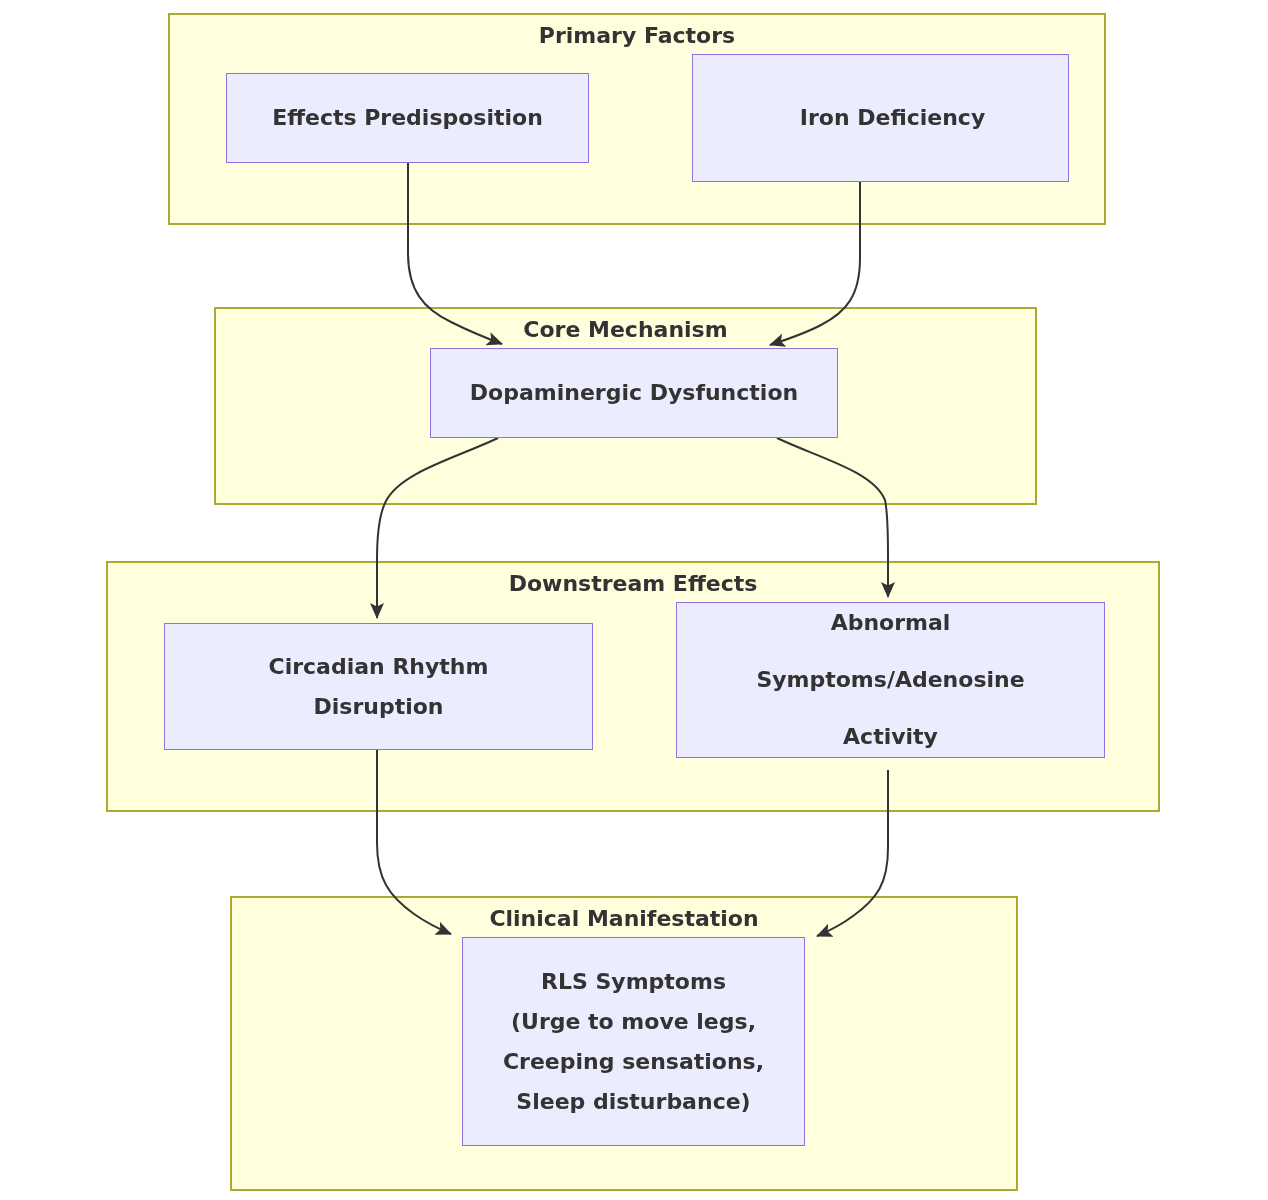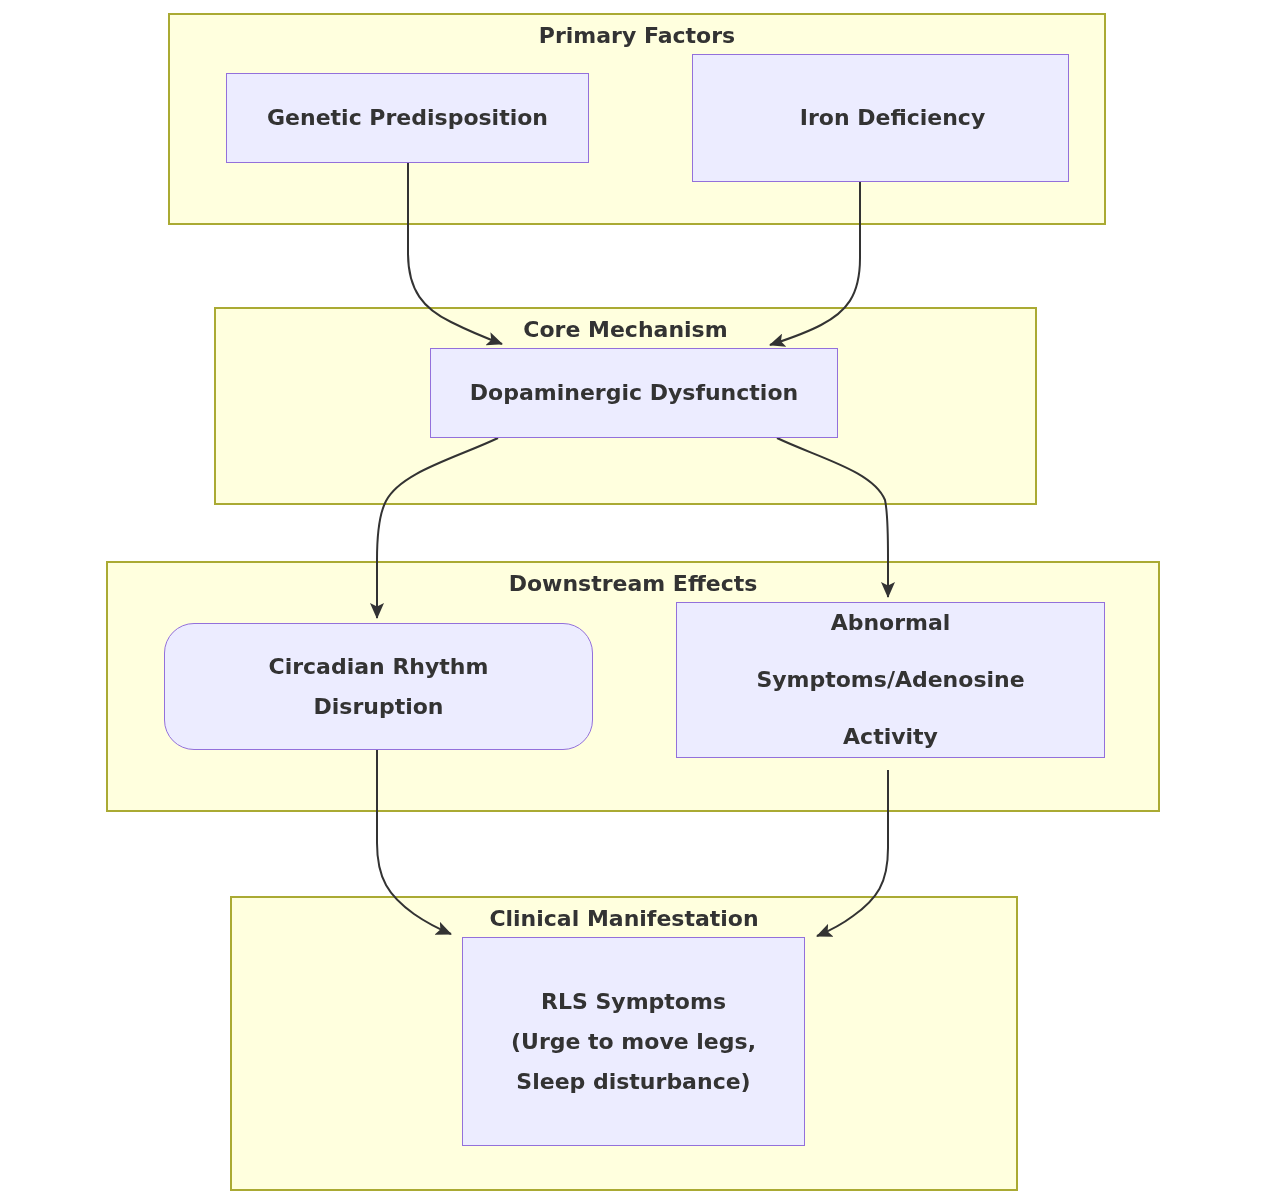--- a/index.html
+++ b/index.html
@@ -58,21 +58,21 @@
   }
   
   #cluster-primary    { left: 168px; top: 13px;  width: 938px;  height: 212px; }
   #cluster-core       { left: 214px; top: 307px; width: 823px;  height: 198px; }
   #cluster-downstream { left: 106px; top: 561px; width: 1054px; height: 251px; }
   #cluster-clinical   { left: 230px; top: 896px; width: 788px;  height: 295px; }
   
   #node-genetic      { left: 226px; top: 73px;  width: 363px; height: 90px; }
   #node-iron         { left: 692px; top: 54px;  width: 377px; height: 128px; padding-left: 24px; }
   #node-dopaminergic { left: 430px; top: 348px; width: 408px; height: 90px; }
-  #node-circadian    { left: 164px; top: 623px; width: 429px; height: 127px; border-radius: 30px; }
+  #node-circadian    { left: 164px; top: 623px; width: 429px; height: 127px; }
   #node-glutamate    { left: 676px; top: 602px; width: 429px; height: 156px; justify-content: space-between; }
   #node-rls          { left: 462px; top: 937px; width: 343px; height: 209px; }
 </style>
 </head>
 <body>
 
 <div class="canvas">
 
   <div class="cluster" id="cluster-primary">
     <div class="cluster-title">Primary Factors</div>
@@ -95,21 +95,21 @@
     </defs>
     <path class="edge" d="M408,163 V253 C408,291 424,309 451,322 C469,331 486,338 502,344" marker-end="url(#arrowhead)"></path>
     <path class="edge" d="M860,182 V258 C860,296 846,312 821,325 C804,334 788,339 770,345" marker-end="url(#arrowhead)"></path>
     <path class="edge" d="M498,438 C456,458 401,472 386,501 C378,516 377,539 377,560 V618" marker-end="url(#arrowhead)"></path>
     <path class="edge" d="M777,438 C819,458 873,471 885,500 C888,514 888,537 888,557 V597" marker-end="url(#arrowhead)"></path>
     <path class="edge" d="M377,750 V843 C377,879 389,896 414,914 C427,923 439,929 451,934" marker-end="url(#arrowhead)"></path>
     <path class="edge" d="M888,770 V848 C888,883 877,899 853,916 C841,925 829,931 817,936" marker-end="url(#arrowhead)"></path>
   </svg>
 
   <div class="node" id="node-genetic">
-    <span>Genetic Predisposition</span>
+    <span>Effects Predisposition</span>
   </div>
 
   <div class="node" id="node-iron">
     <span>Iron Deficiency</span>
   </div>
 
   <div class="node" id="node-dopaminergic">
     <span>Dopaminergic Dysfunction</span>
   </div>
 
@@ -120,16 +120,17 @@
 
   <div class="node" id="node-glutamate">
     <span>Abnormal</span>
     <span>Symptoms/Adenosine</span>
     <span>Activity</span>
   </div>
 
   <div class="node" id="node-rls">
     <span>RLS Symptoms</span>
     <span>(Urge to move legs,</span>
+    <span>Creeping sensations,</span>
     <span>Sleep disturbance)</span>
   </div>
 
 </div>
 
 </body></html>

